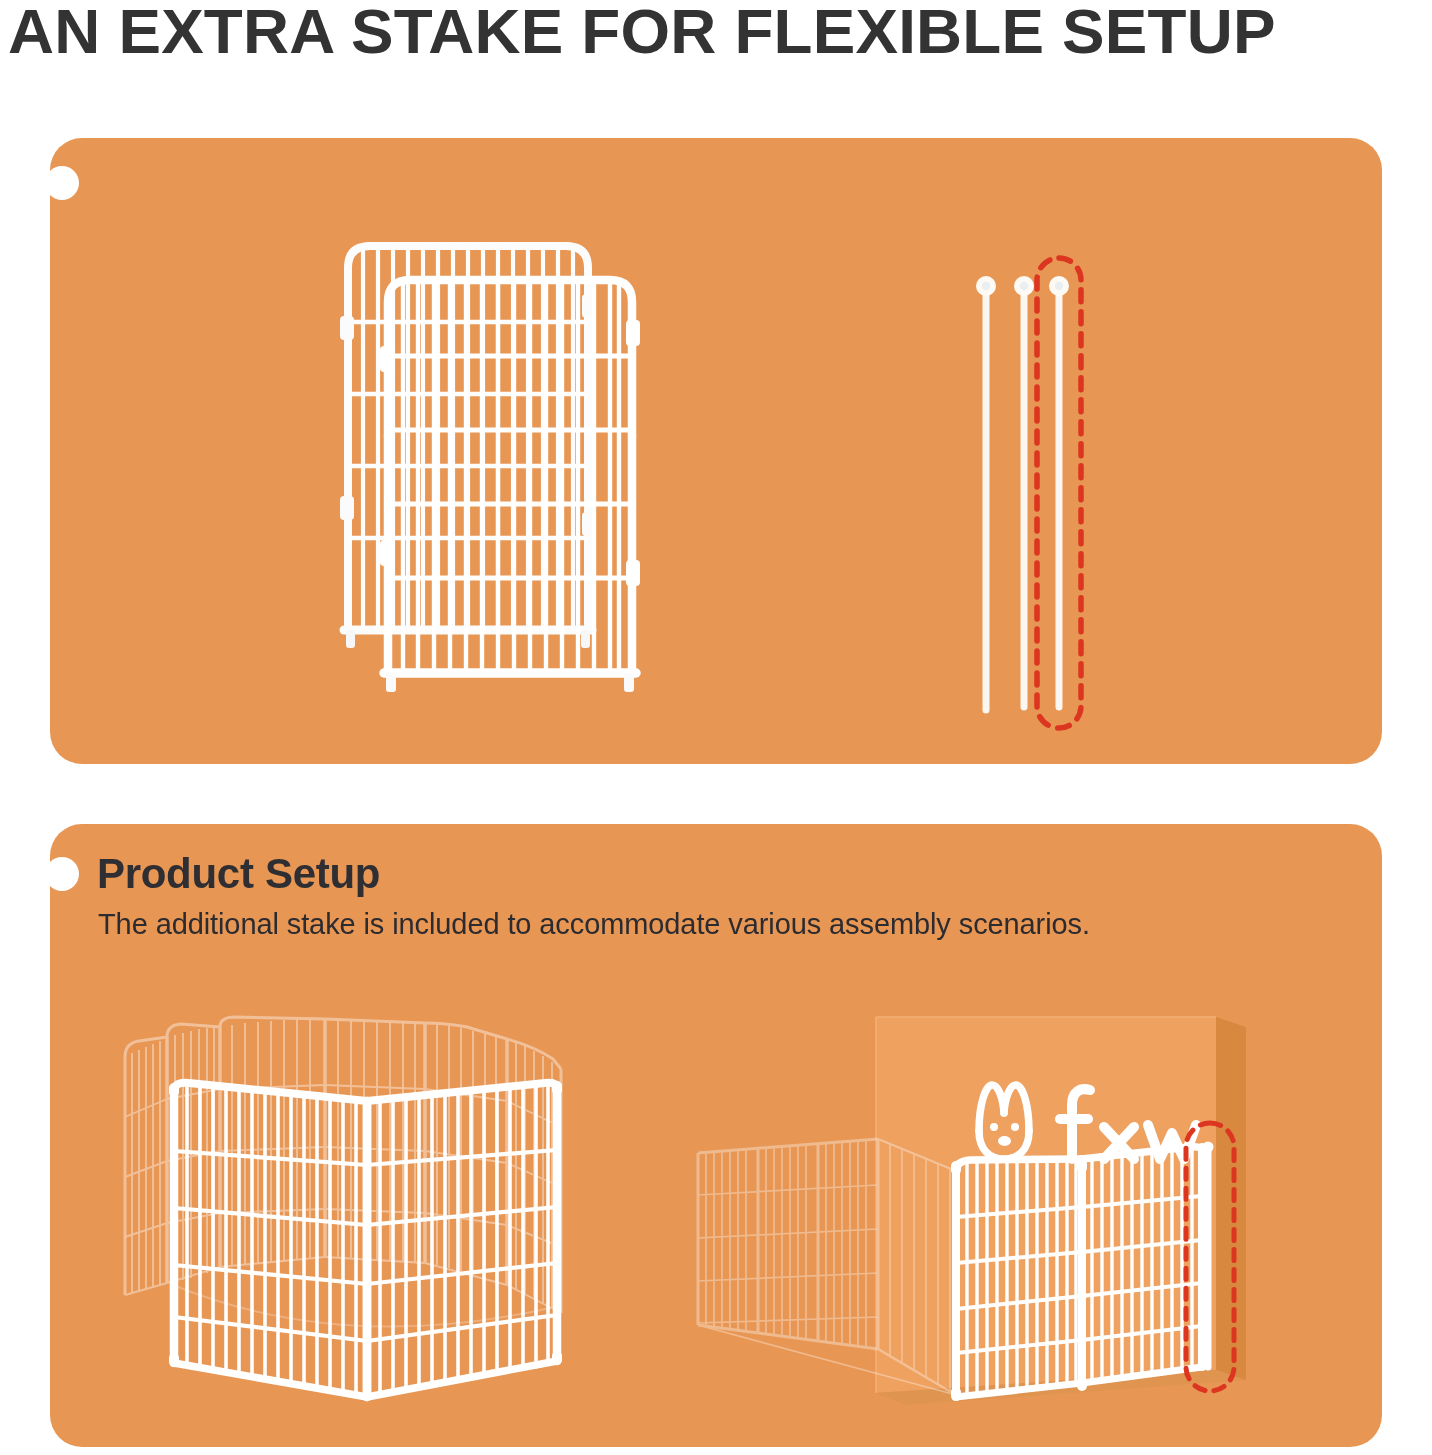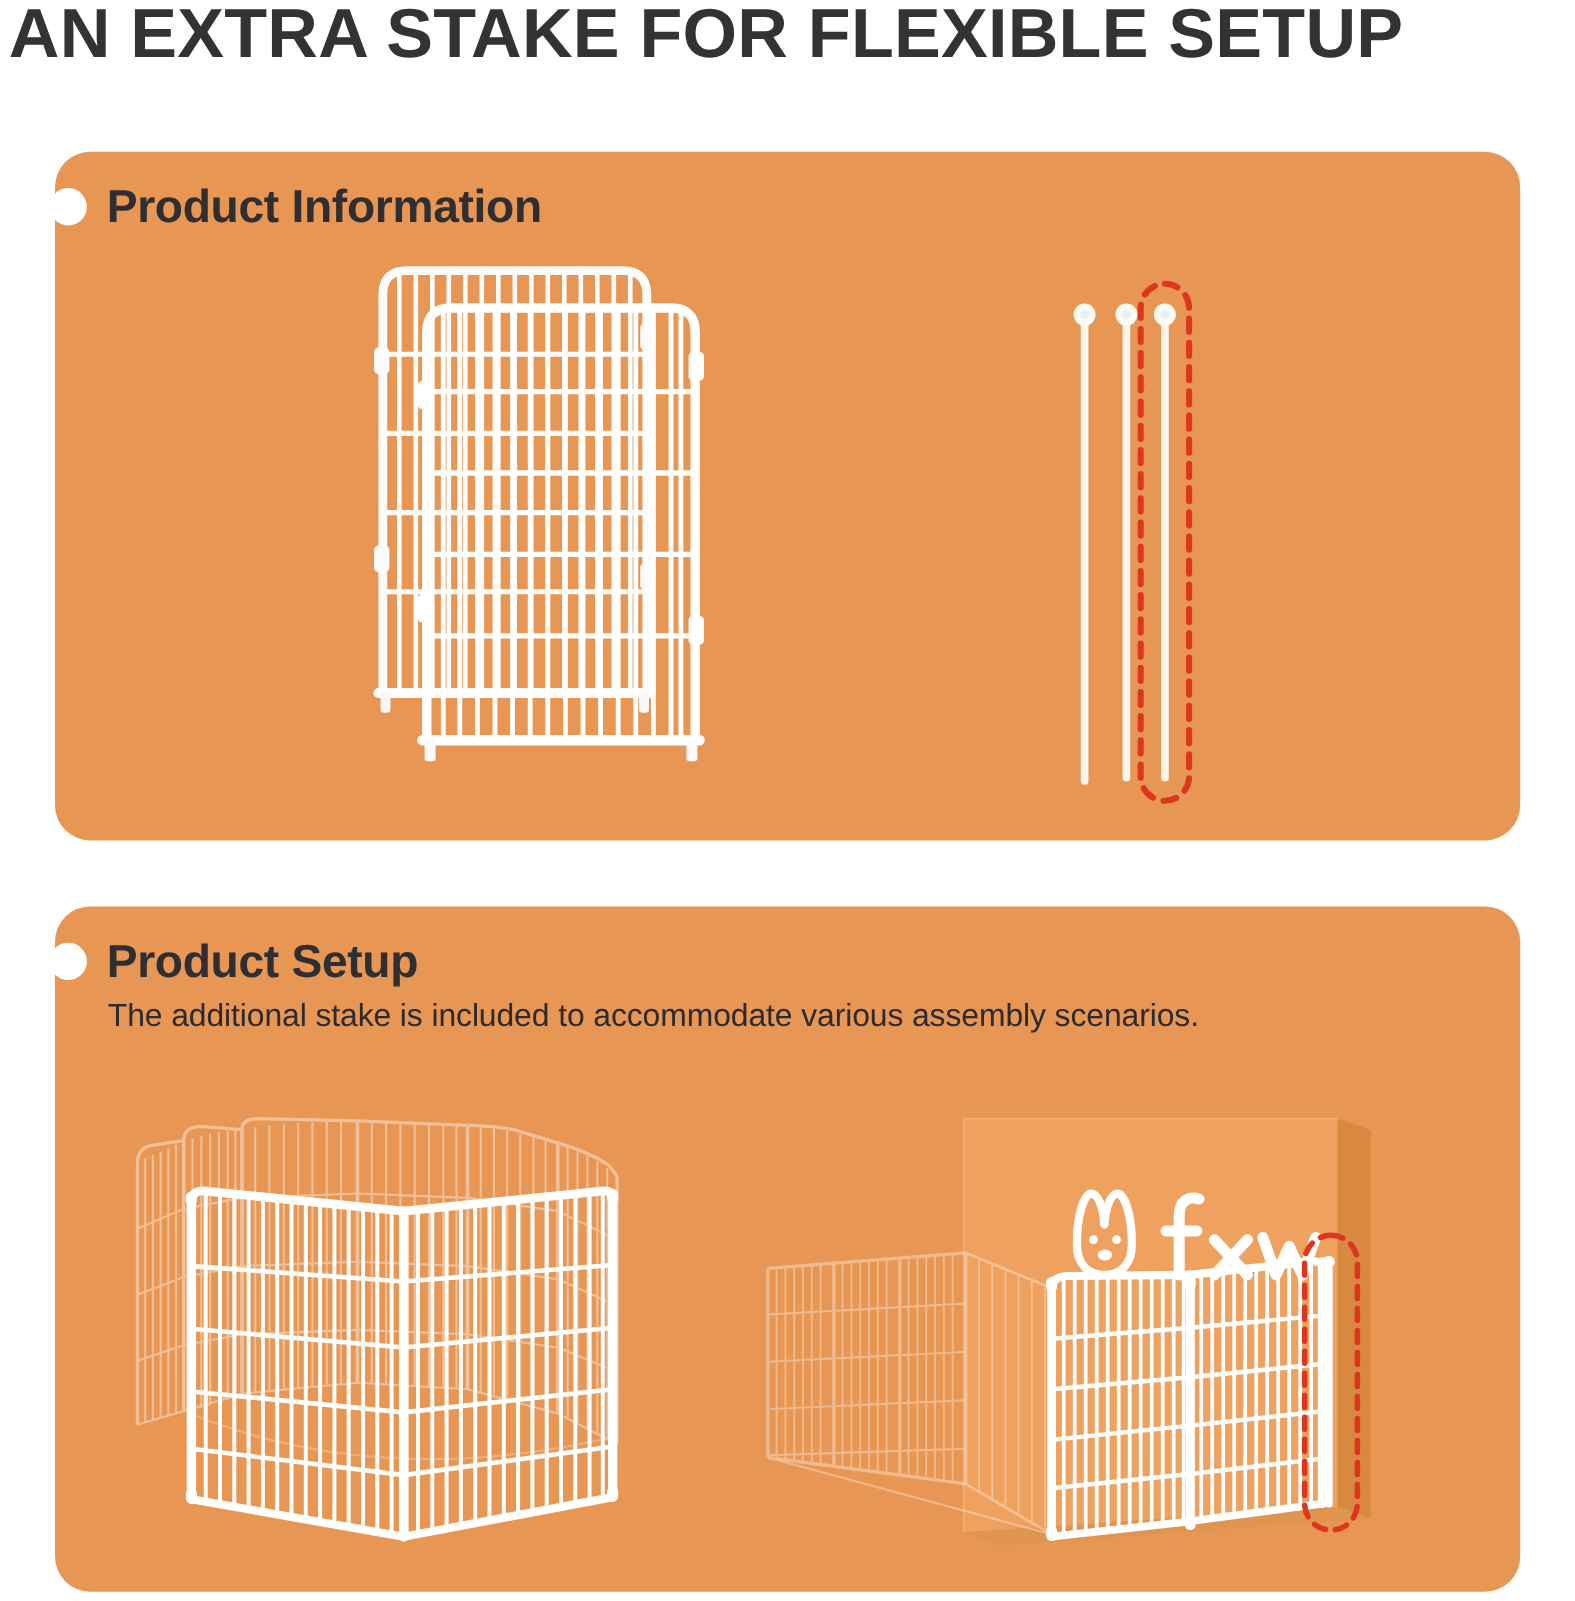--- a/index.html
+++ b/index.html
@@ -102,21 +102,20 @@
 </style>
 </head>
 <body>
 
 <div id="page-title">AN EXTRA STAKE FOR FLEXIBLE SETUP</div>
 
 <div class="panel" id="panel-product"></div>
 
 <div class="panel-heading-row" id="heading-row-product">
   <span class="bullet-dot"></span>
-  <span class="panel-heading">Product Information</span>
 </div>
 
 <div class="art" id="art-panels">
   <svg width="420" height="500" viewBox="0 0 420 500" aria-hidden="true">
     <defs>
       <g id="panelFrame">
 
         <path d="M14 28 Q14 8 34 8 L256 8 Q276 8 276 28 L276 150 L276 150" fill="none" stroke="#ffffff" stroke-width="9" stroke-linecap="round"></path>
       </g>
     </defs>

